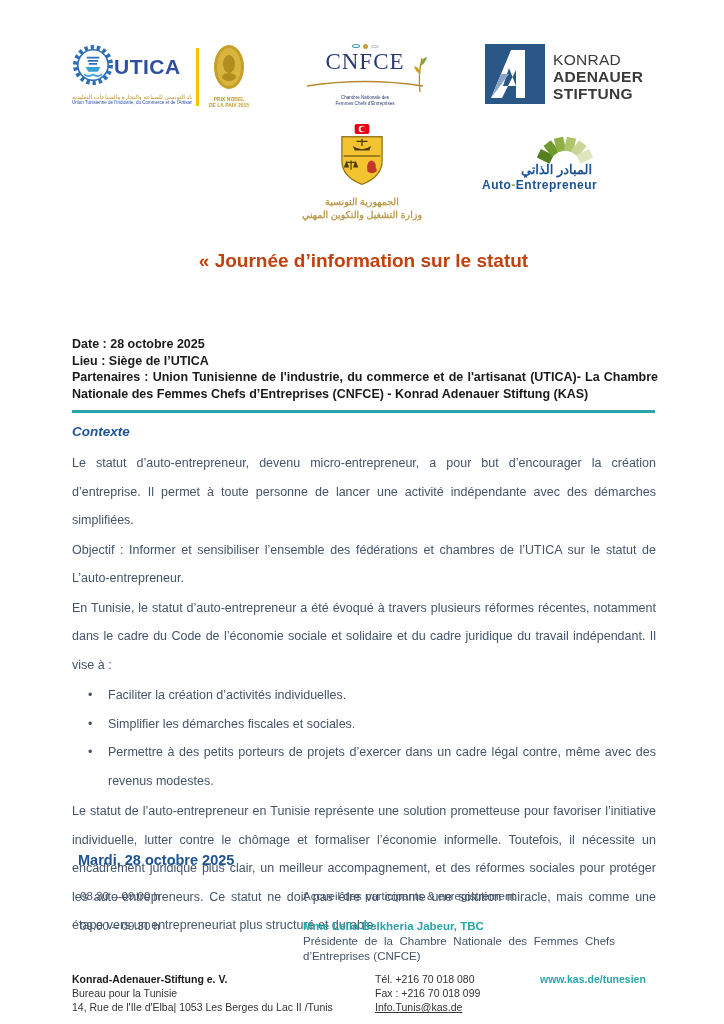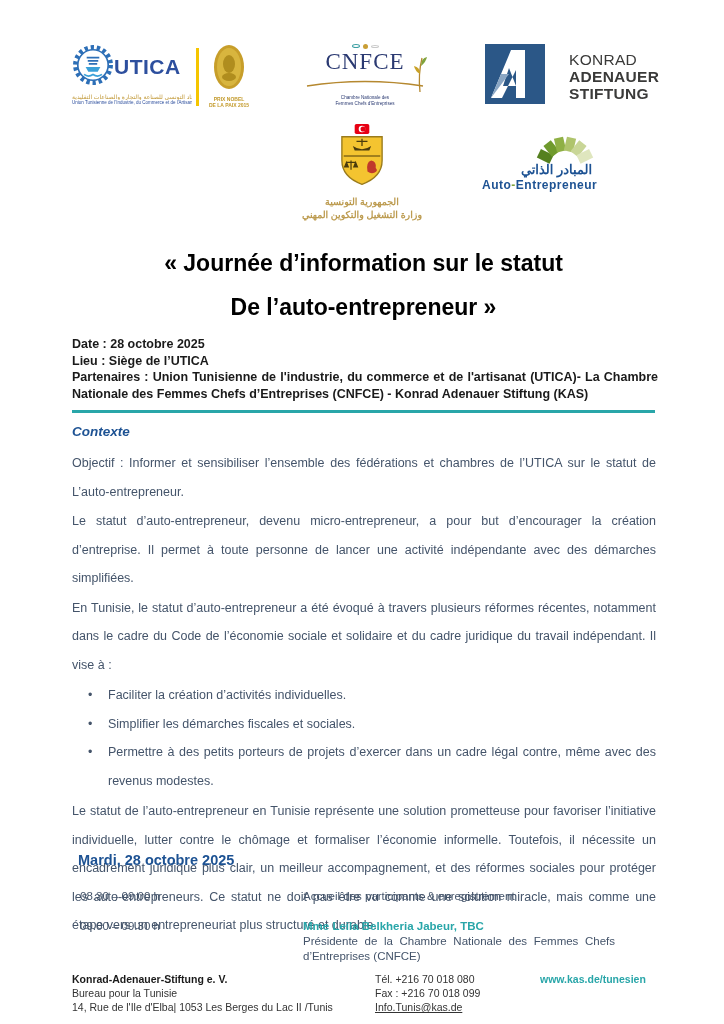--- a/index.html
+++ b/index.html
@@ -19,36 +19,36 @@
   .divider-yellow { position:absolute; left:124px; top:6px; width:3px; height:58px; background:#F5C500; }
   .logo-nobel { position:absolute; left:133px; top:2px; width:48px; text-align:center; }
   .nobel-text { font-size:5px; font-weight:bold; color:#C39A2B; line-height:6px; margin-top:2px; }
   .logo-cnfce { position:absolute; left:228px; top:0; width:130px; text-align:center; }
   .cnfce-dots { height:8px; display:flex; justify-content:center; gap:3px; align-items:center; }
   .cnfce-dot-t { width:8px; height:4px; border:1px solid #3B9FA3; border-radius:50%; }
   .cnfce-dot-g { width:5px; height:5px; background:#C99E35; border-radius:50%; }
   .cnfce-dot-s { width:8px; height:3px; border:1px solid #C9C9C9; border-radius:50%; }
   .cnfce-word { font-family:"Liberation Serif", serif; font-size:23px; color:#2B3A72; letter-spacing:1px; line-height:24px; }
   .cnfce-sub { font-size:4.6px; color:#2B3A72; line-height:5.6px; margin-top:3px; }
-  .logo-kas { position:absolute; left:413px; top:2px; display:flex; gap:24px; align-items:center; }
+  .logo-kas { position:absolute; left:413px; top:2px; display:flex; gap:8px; align-items:center; }
   .kas-text { color:#3A3A39; font-size:15.5px; line-height:17px; letter-spacing:.3px; }
   .kas-l1 { font-weight:400; }
   .kas-l2,.kas-l3 { font-weight:700; }
   
   .programme { position:absolute; left:70px; top:138px; font-size:30px; font-weight:bold; color:#1D5293; }
   .tn-block { position:absolute; left:292px; top:124px; width:140px; text-align:center; }
   .tn-ar { font-size:9.5px; font-weight:bold; color:#BD9C51; line-height:13px; margin-top:3px; }
   .ae-block { position:absolute; left:440px; top:136px; width:195px; }
   .ae-fan { display:block; margin-left:92px; }
   .ae-ar { font-size:13px; font-weight:bold; color:#1D5293; text-align:right; width:152px; margin-top:-4px; }
   .ae-latin { font-size:12px; font-weight:bold; color:#1D5293; letter-spacing:.5px; margin-left:42px; margin-top:1px; }
   .ae-latin .dash { color:#7FA33C; }
   
   .doc-title { position:absolute; left:72px; top:250px; width:583px; text-align:center;
-               font-size:23px; font-weight:bold; color:#000000; }
+               font-size:19px; font-weight:bold; color:#c2410c; }
   .doc-title .t2 { margin-top:17px; }
   
   .details { position:absolute; left:72px; top:336px; width:586px;
              font-size:12.5px; font-weight:bold; color:#1A1A1A; line-height:16.5px; }
   .details .p3 { text-align:justify; }
   
   .teal-rule { position:absolute; left:72px; top:410px; width:583px; height:3px; background:#29A6A9; }
   .contexte-h { position:absolute; left:72px; top:424px; font-size:13.5px; font-weight:bold;
                 font-style:italic; color:#1D5293; }
   
@@ -180,35 +180,34 @@
         <rect x="-5" y="-31" width="10" height="15" fill="#C9D697" transform="rotate(38)"></rect>
         <rect x="-5" y="-31" width="10" height="15" fill="#DFE6BE" transform="rotate(64)"></rect>
       </g>
     </svg>
     <div class="ae-ar">المبادر الذاتي</div>
     <div class="ae-latin"><span>Auto</span><span class="dash">-</span><span>Entrepreneur</span></div>
   </div>
 
   <div class="doc-title">
     <div class="t1">« Journée d’information sur le statut</div>
-    <div class="t2">De l’auto-entrepreneur »</div>
   </div>
 
   <div class="details">
     <div>Date : 28 octobre 2025</div>
     <div>Lieu : Siège de l’UTICA</div>
     <div class="p3">Partenaires : Union Tunisienne de l'industrie, du commerce et de l'artisanat (UTICA)- La Chambre Nationale des Femmes Chefs d’Entreprises (CNFCE) - Konrad Adenauer Stiftung (KAS)</div>
   </div>
 
   <div class="teal-rule"></div>
   <div class="contexte-h">Contexte</div>
 
   <div class="body-text">
+    <p>Le statut d’auto-entrepreneur, devenu micro-entrepreneur, a pour but d’encourager la création d’entreprise. Il permet à toute personne de lancer une activité indépendante avec des démarches simplifiées.</p>
     <p>Objectif :  Informer et sensibiliser l’ensemble des fédérations et chambres de l’UTICA sur le statut de L’auto-entrepreneur.</p>
-    <p>Le statut d’auto-entrepreneur, devenu micro-entrepreneur, a pour but d’encourager la création d’entreprise. Il permet à toute personne de lancer une activité indépendante avec des démarches simplifiées.</p>
     <p>En Tunisie, le statut d’auto-entrepreneur a été évoqué à travers plusieurs réformes récentes, notamment dans le cadre du Code de l’économie sociale et solidaire et du cadre juridique du travail indépendant. Il vise à :</p>
     <ul>
       <li>Faciliter la création d’activités individuelles.</li>
       <li>Simplifier les démarches fiscales et sociales.</li>
       <li>Permettre à des petits porteurs de projets d’exercer dans un cadre légal contre, même avec des revenus modestes.</li>
     </ul>
     <p>Le statut de l’auto-entrepreneur en Tunisie représente une solution prometteuse pour favoriser l’initiative individuelle, lutter contre le chômage et formaliser l’économie informelle. Toutefois, il nécessite un encadrement juridique plus clair, un meilleur accompagnement, et des réformes sociales pour protéger les auto-entrepreneurs. Ce statut ne doit pas être vu comme une solution miracle, mais comme une étape vers un entrepreneuriat plus structuré et durable.</p>
   </div>
 
   <div class="sched-day">Mardi, 28 octobre 2025</div>

